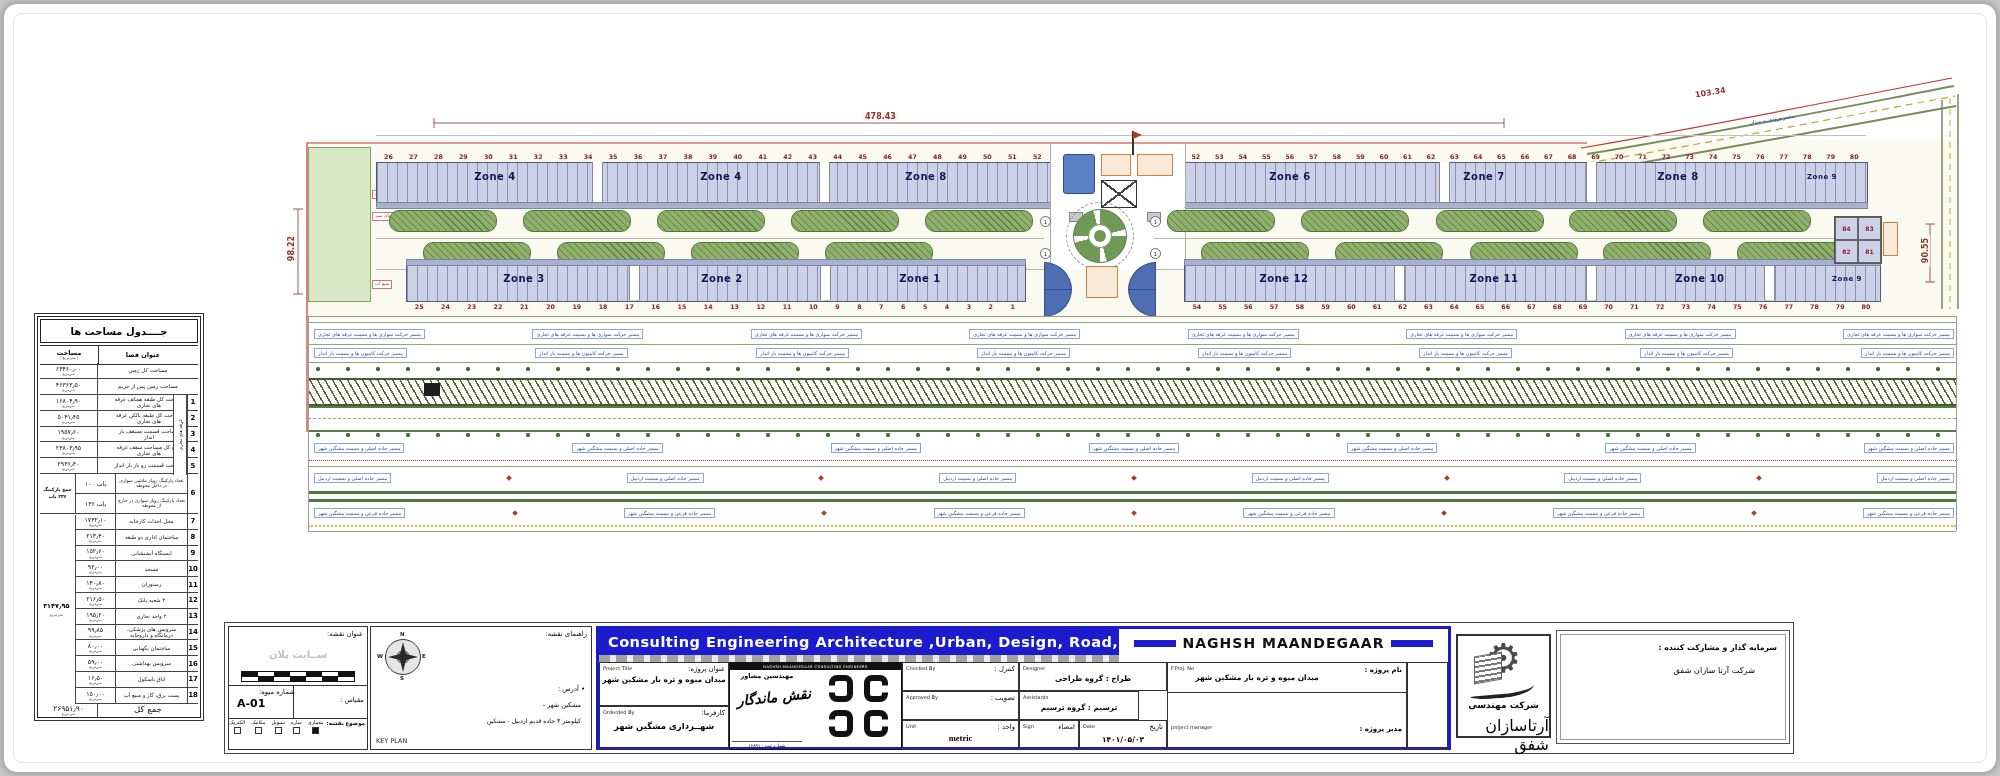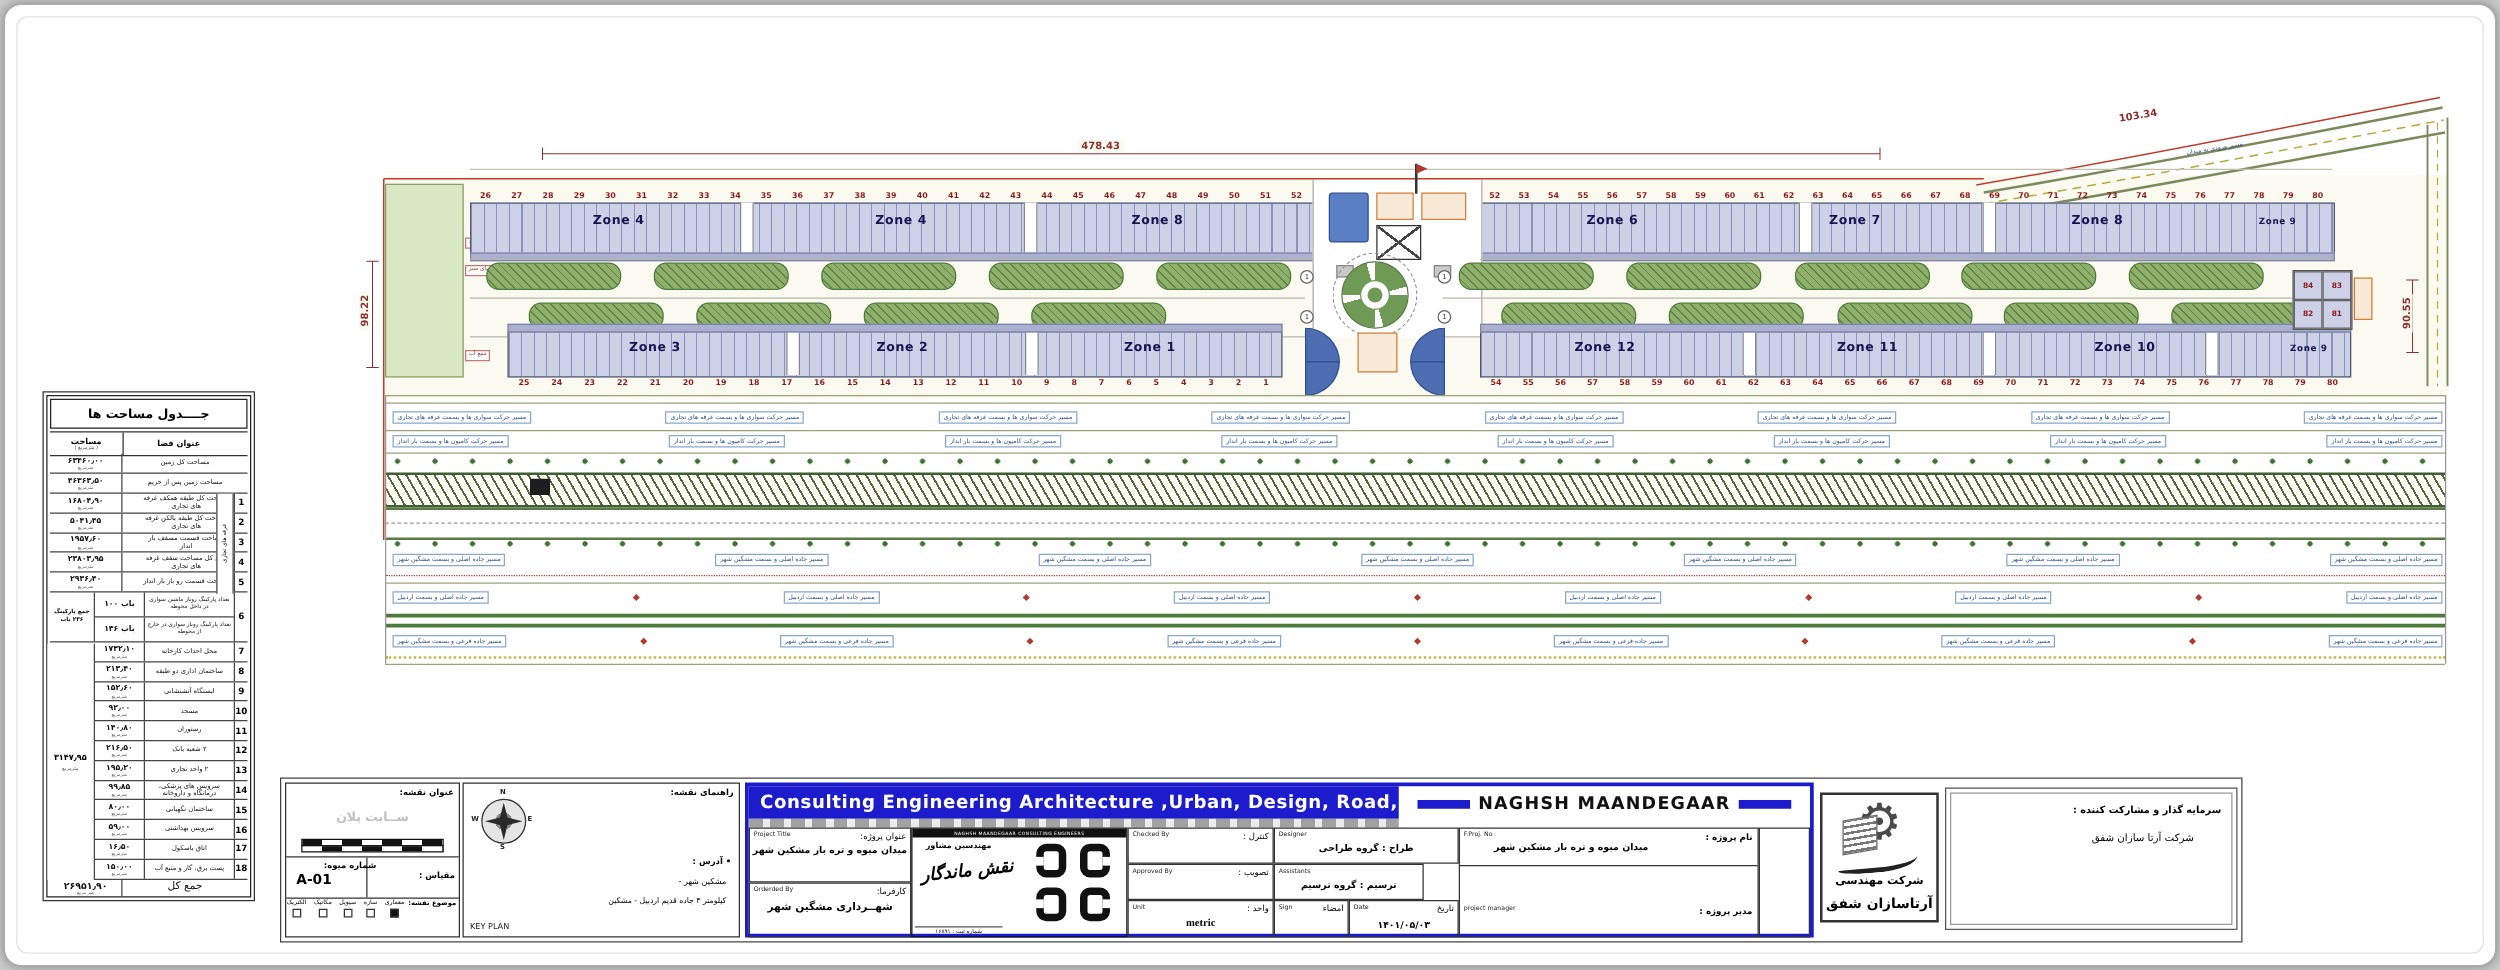--- a/index.html
+++ b/index.html
@@ -112,21 +112,21 @@
   .ath-lbl{flex:1;font-size:6.5px;font-weight:bold;direction:rtl}
   .ath-no{width:11px}
   #atbody{position:absolute;left:2px;right:2px;top:46px;bottom:2px}
   .trow{display:flex;border-bottom:0.5px solid #444;align-items:stretch;box-sizing:border-box}
   .ttop{height:16px}
   .tnum{height:15.8px}
   .tpark{height:40px}
   .ttotal{height:13px;border-bottom:none}
   .tc{display:flex;align-items:center;justify-content:center;box-sizing:border-box}
   .tval{flex-direction:column;line-height:1;border-right:0.5px solid #444;width:58px;flex:none;padding-top:1px}
-  .tval .v{font-size:6.2px;font-weight:bold;color:#111;white-space:nowrap}
+  .tval .v{font-size:6.2px;font-weight:normal;color:#111;white-space:nowrap}
   .tval .u{font-size:3.8px;color:#555}
   .tlbl{flex:1;font-size:5.4px;color:#111;text-align:center;line-height:1.15;padding:0 2px;direction:rtl}
   .tno{width:11px;font-size:7px;font-weight:bold;border-left:0.5px solid #444;flex:none}
   .g1 .tlbl{margin-left:13px}
   .sub{padding-left:36px}
   .sub .tval{width:40px}
   .tsum{width:36px;flex:none;font-size:4.6px;font-weight:bold;direction:rtl;flex-direction:column;
     gap:2px;border-right:0.5px solid #444;text-align:center;line-height:1.2}
   .tstack{flex:1;display:flex;flex-direction:column}
   .tsrow{flex:1;display:flex;border-bottom:0.5px solid #444}
@@ -147,21 +147,21 @@
   .tbframe{position:absolute;left:220px;top:618px;width:1570px;height:132px;border:1.5px solid #444;
     background:#fff;box-sizing:border-box}
   .tbsec{position:absolute;border:1px solid #333;background:#fff;box-sizing:border-box}
   .secA{left:224px;top:622px;width:140px;height:124px}
   .secB{left:366px;top:622px;width:222px;height:124px}
   .secC{left:592px;top:622px;width:855px;height:124px;border:3px solid #1c1ccc}
   .secE{left:1452px;top:630px;width:95px;height:104px;border:2px solid #333}
   .secF{left:1552px;top:626px;width:234px;height:114px;border:1px solid #555}
   .secF::after{content:"";position:absolute;inset:3px;border:0.5px solid #999}
 
-  .tb-falabel{font-size:6.8px;font-weight:bold;direction:rtl}
+  .tb-falabel{font-size:6.8px;font-weight:normal;direction:rtl}
 
   
   .a-title{position:absolute;right:4px;top:3px}
   .a-fade{position:absolute;left:0;right:0;top:22px;text-align:center;color:#c0c0c0;font-size:10px;
     font-weight:bold;direction:rtl;letter-spacing:2px}
   .scalebar{position:absolute;left:12px;top:44px;width:112px;height:4px;border:1px solid #111;
     background:repeating-linear-gradient(90deg,#111 0 16px,#fff 16px 32px)}
   .scalebar.b2{top:49px;background:repeating-linear-gradient(90deg,#fff 0 16px,#111 16px 32px)}
   .a-mid{position:absolute;left:0;right:0;top:58px;height:32px;border-top:0.5px solid #333;border-bottom:0.5px solid #333}
   .a-scale{position:absolute;right:3px;top:10px}
@@ -220,21 +220,21 @@
   .c-d .drow .fa{position:absolute;right:4px;top:3px;font-size:7px;font-weight:bold;direction:rtl}
   .c-d .drow .val{position:absolute;right:60px;top:10px;font-size:7.5px;font-weight:bold;direction:rtl;white-space:nowrap}
 
   
   .e-gear{position:absolute;left:0;right:0;top:2px;text-align:center;font-size:40px;color:#4a4a4a;line-height:1}
   .e-city{position:absolute;left:16px;top:18px;width:26px;height:26px;border:1px solid #666;
     background:repeating-linear-gradient(0deg,#777 0 2px,#fff 2px 5px);transform:skewY(-10deg)}
   .e-swoosh{position:absolute;left:12px;top:44px;width:64px;height:14px;border-bottom:4px solid #222;
     border-radius:0 0 100% 100%/0 0 120% 40%;transform:rotate(-5deg)}
   .e-t1{position:absolute;left:0;right:0;top:64px;text-align:center;font-size:9px;font-weight:bold;direction:rtl}
-  .e-t2{position:absolute;left:0;right:0;top:80px;text-align:center;font-size:11px;font-weight:bold;direction:rtl}
+  .e-t2{position:absolute;left:0;right:0;top:80px;text-align:right;font-size:16px;font-weight:normal;direction:rtl}
 
   
   .f-label{position:absolute;right:12px;top:12px;font-size:7.8px;font-weight:bold;direction:rtl}
   .f-value{position:absolute;right:34px;top:34px;font-size:8.2px;direction:rtl}
 </style>
 </head>
 <body>
 
 <div class="sheet">
   <div class="inner-frame"></div>

